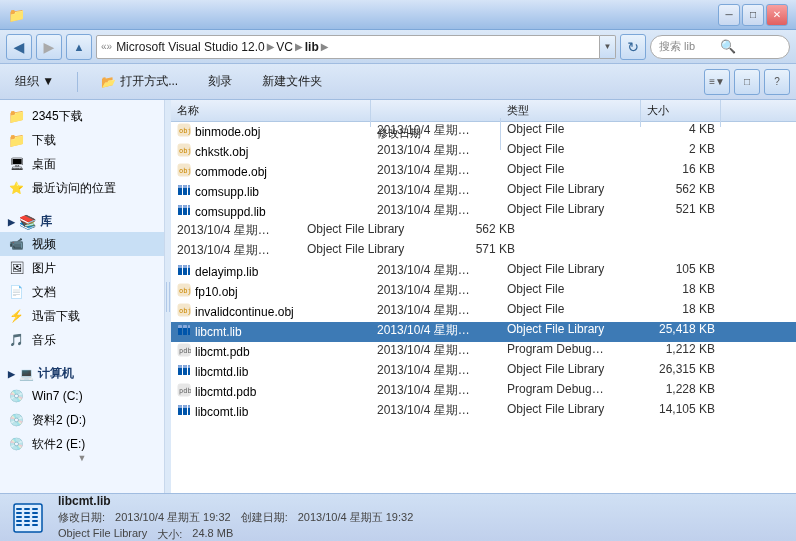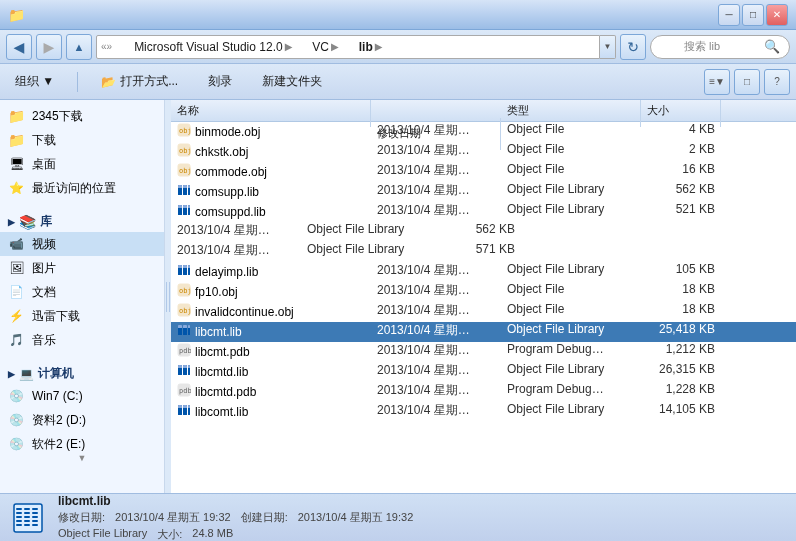--- a/index.html
+++ b/index.html
@@ -89,21 +89,20 @@
       align-items: center;
       gap: 2px;
       font-size: 12px;
       flex: 1;
     }
     .addr-seg {
       color: #1a1a1a;
       display: flex;
       align-items: center;
       gap: 2px;
-      margin-left: 18px;
     }
     .addr-arrow { color: #888; font-size: 10px; }
     .addr-dropdown {
       background: linear-gradient(to bottom, #e8f2fc, #c8dcf4);
       border: 1px solid #aaa;
       border-left: none;
       height: 24px;
       width: 16px;
       cursor: pointer;
       display: flex;
@@ -131,21 +130,21 @@
       align-items: center;
       height: 24px;
       border: 1px solid #aaa;
       border-radius: 12px;
       background: white;
       padding: 0 8px;
       width: 140px;
       font-size: 11px;
       color: #888;
     }
-    .search-wrap span { flex: 1; text-align: right; }
+    .search-wrap span { flex: 1; }
     .search-icon-btn {
       color: #5588cc;
       cursor: pointer;
       font-size: 13px;
     }
 
     
     .toolbar {
       background: linear-gradient(to bottom, #dce9f8 0%, #c8d8f0 100%);
       height: 36px;

